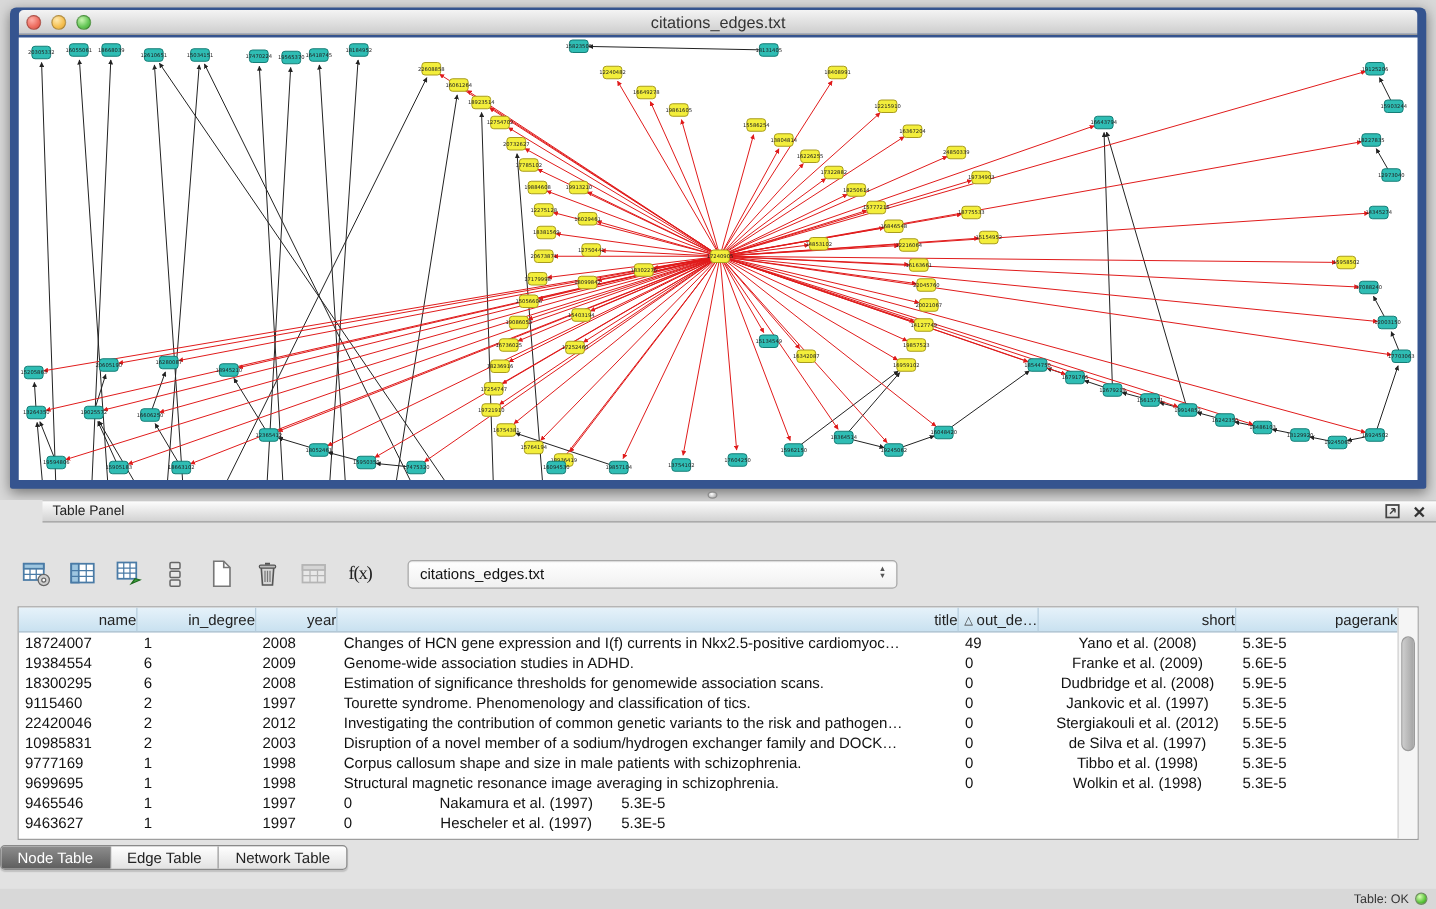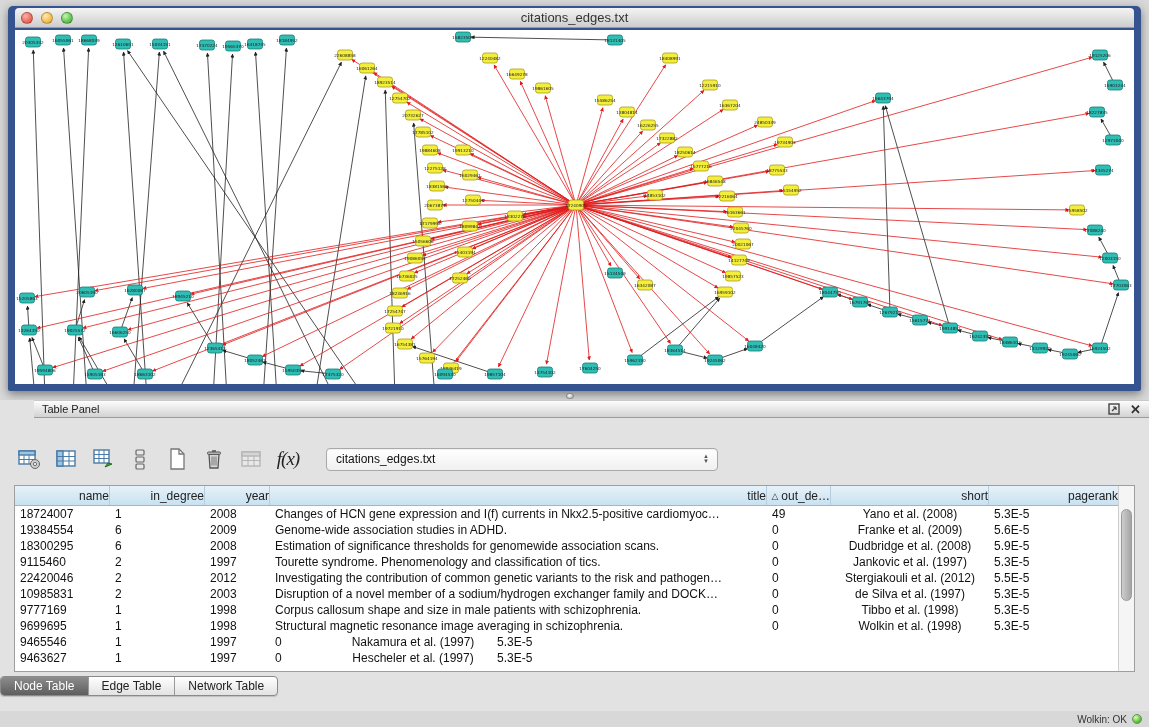--- a/index.html
+++ b/index.html
@@ -49,21 +49,21 @@
   }
   .panel-title{font-size:11px;color:#222}
   .panel-header-right{margin-left:auto;display:flex;align-items:center;gap:10px}
   .float-icon svg{display:block}
   .close-icon{font-size:13px;font-weight:bold;color:#333;line-height:1;cursor:default}
 
   
   .toolbar{position:absolute;left:16px;top:46px;display:flex;align-items:center;gap:11px}
   .tool-btn{width:26px;height:26px;display:flex;align-items:center;justify-content:center}
   .tool-btn svg{display:block}
-  .fx{font-family:"Liberation Serif",serif;font-style:italic;font-size:19px;color:#222;letter-spacing:-1px}
+  .fx{font-family:"Liberation Serif",serif;font-size:15px;color:#222;letter-spacing:-1px}
   .net-select{
     margin-left:14px;width:392px;height:23px;border:1px solid #a9a9a9;border-radius:4px;
     background:linear-gradient(#ffffff,#f0f0f0);display:flex;align-items:center;
     padding:0 4px 0 9px;font-size:12px;color:#111;
     box-shadow:inset 0 1px 1px rgba(0,0,0,.06);
   }
   .net-select .sel-text{flex:1;white-space:nowrap;overflow:hidden}
   .sel-arrows{display:flex;flex-direction:column;align-items:center;justify-content:center;
     width:14px;font-size:6px;line-height:5px;color:#555}
 
@@ -689,15 +689,15 @@
   <div class="tabs-row">
     <div class="seg" id="table-tabs">
         <span class="tab active">Node Table</span>
         <span class="tab">Edge Table</span>
         <span class="tab">Network Table</span>
       </div>
   </div>
 </div>
 
 <div class="status-bar">
-  <span class="mem-label">Wolkin: OK</span>
+  <span class="mem-label">Table: OK</span>
   <span class="led"></span>
 </div>
 
 </body></html>

